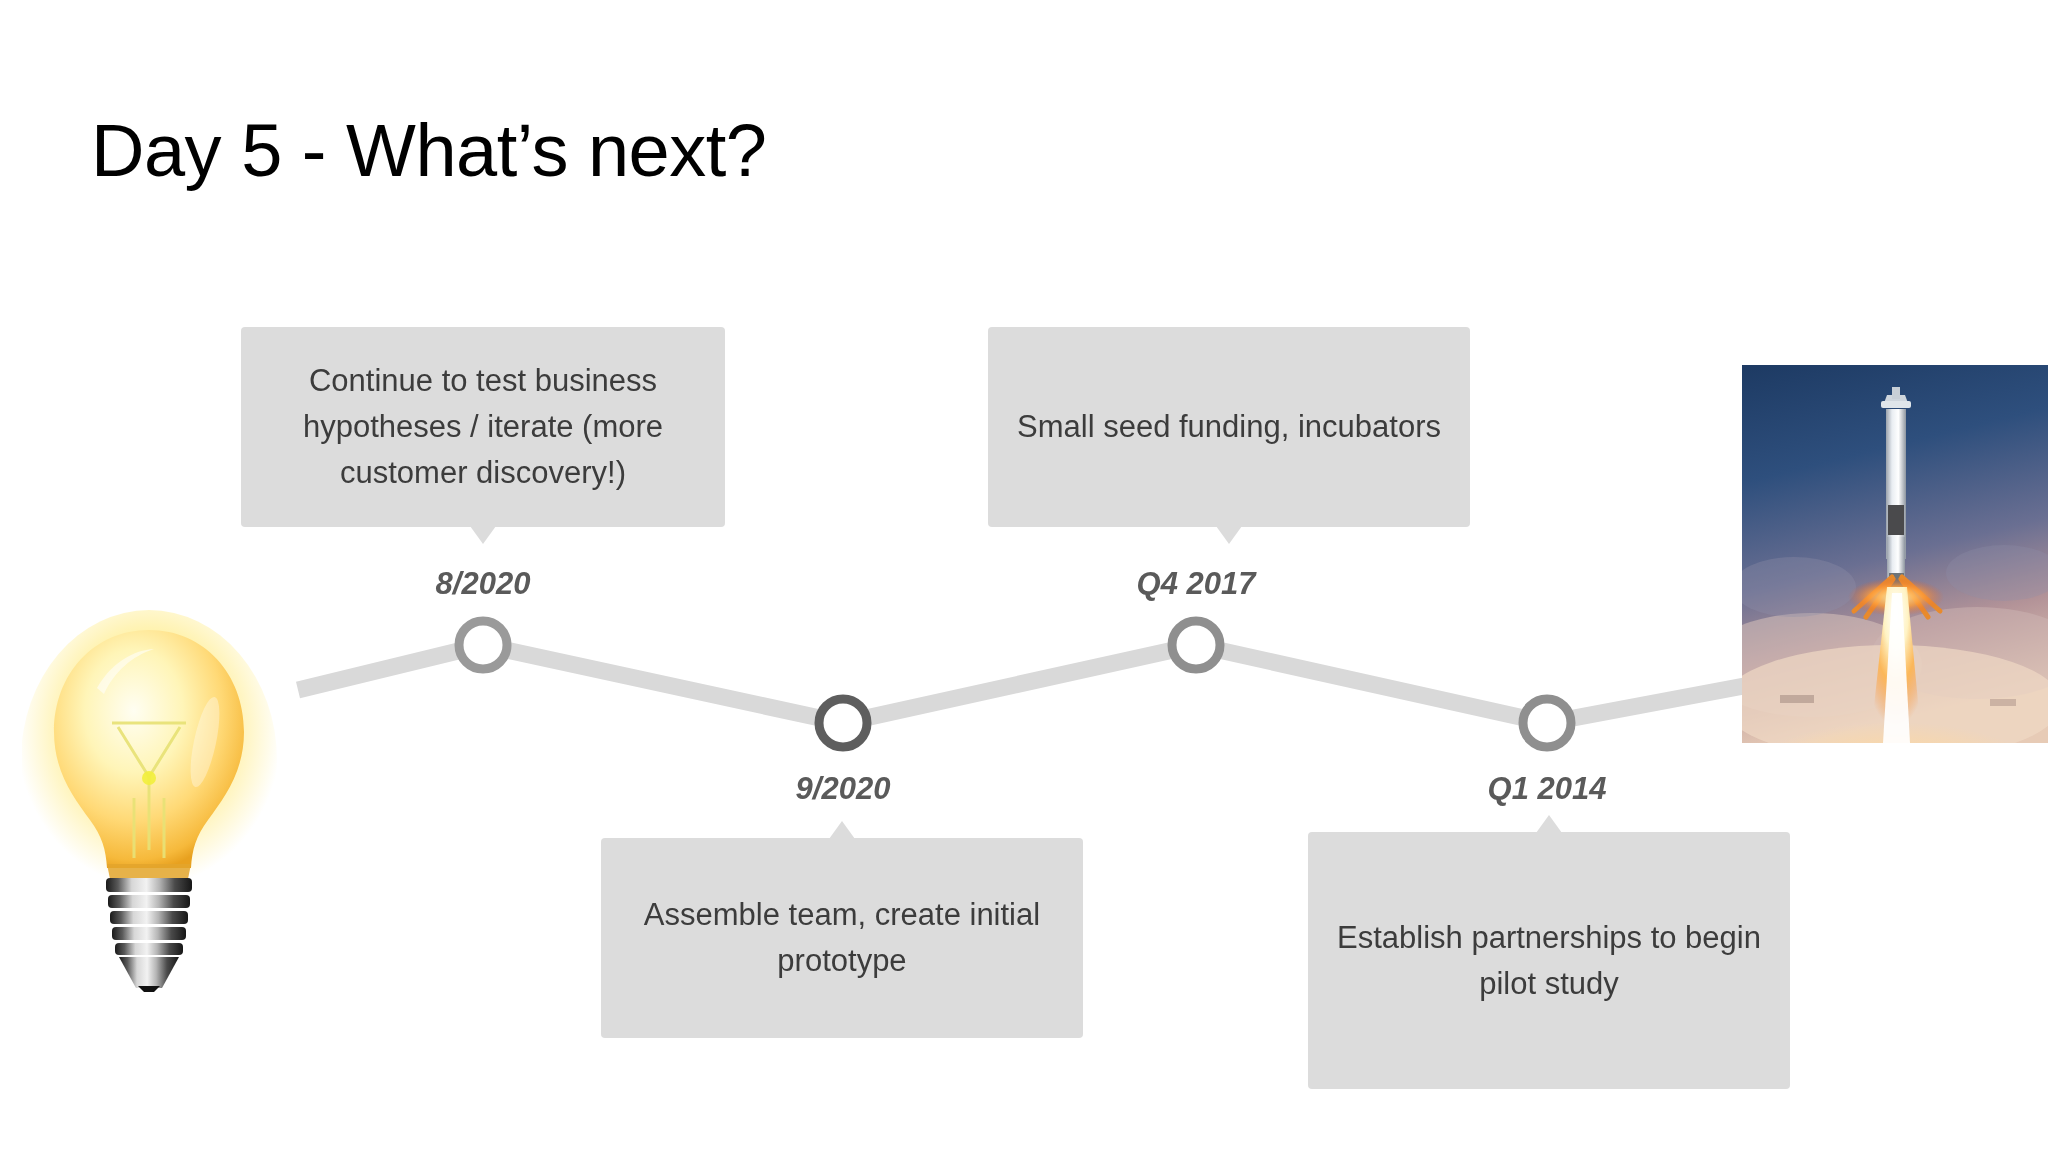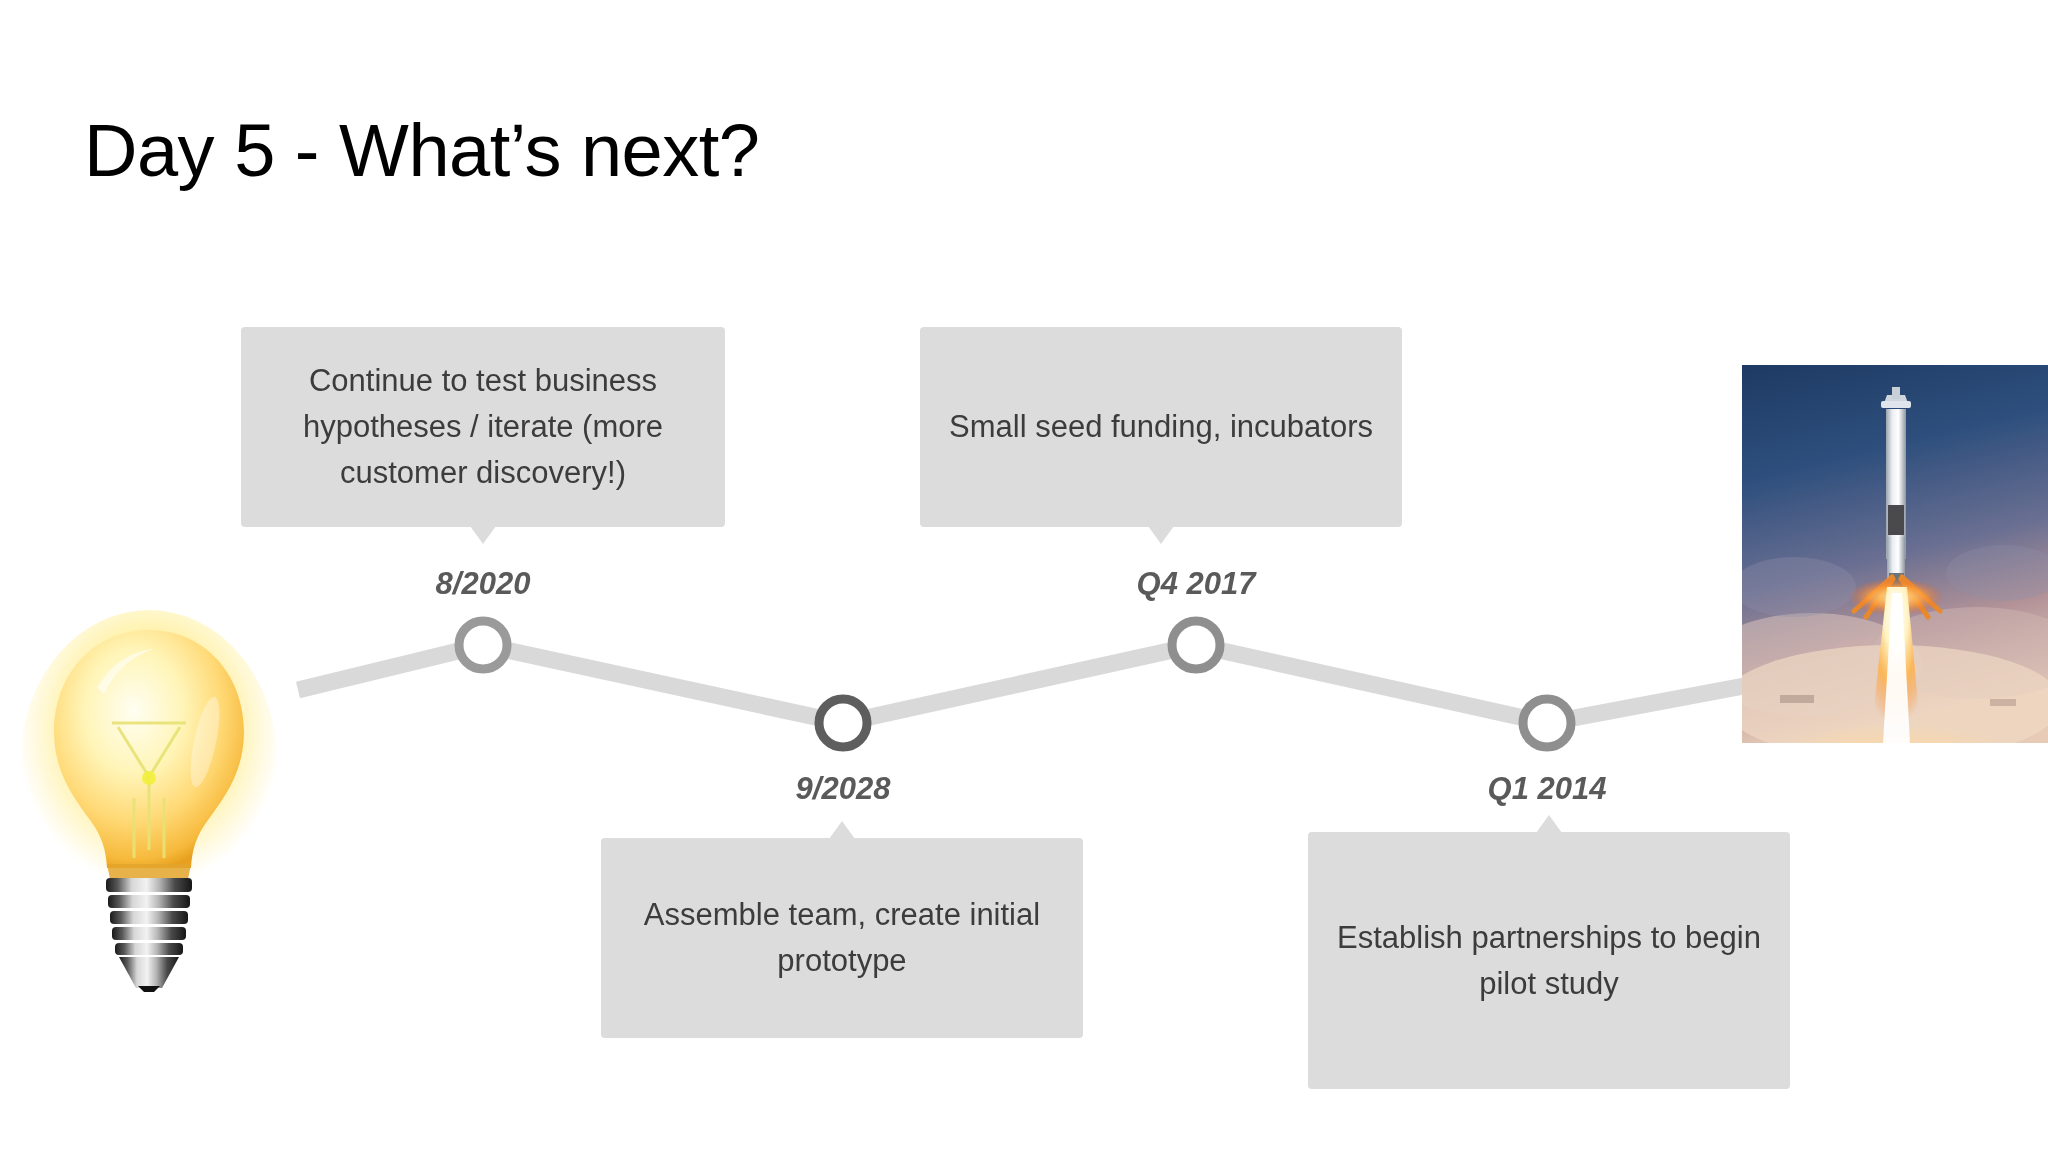--- a/index.html
+++ b/index.html
@@ -20,21 +20,21 @@
     left: 0; top: 0;
     width: 2048px;
     height: 1152px;
     background: #ffffff;
     overflow: hidden;
   }
 
   
   #slide-title {
     position: absolute;
-    left: 84px;
+    left: 91px;
     top: 112px;
     font-size: 74px;
     line-height: 1.05;
     color: #000000;
     font-weight: 400;
     letter-spacing: -0.5px;
     white-space: nowrap;
   }
 
   
@@ -80,21 +80,21 @@
   .callout.tail-down::after {
     bottom: -17px;
     border-top: 18px solid #dcdcdc;
   }
   .callout.tail-up::after {
     top: -17px;
     border-bottom: 18px solid #dcdcdc;
   }
 
   #callout-0 { left: 241px;  top: 327px;  width: 484px;  height: 200px; }
-  #callout-1 { left: 920px;  top: 327px;  width: 482px;  height: 200px; }
+  #callout-1 { left: 988px;  top: 327px;  width: 482px;  height: 200px; }
   #callout-2 { left: 601px;  top: 838px;  width: 482px;  height: 200px; }
   #callout-3 { left: 1308px; top: 832px;  width: 482px;  height: 257px; }
 
   
   .date-label {
     position: absolute;
     font-size: 31px;
     font-weight: bold;
     color: #5a5a5a;
     white-space: nowrap;
@@ -219,21 +219,21 @@
   <div class="callout tail-up" id="callout-2">
     <span class="callout-text">Assemble team, create initial prototype</span>
   </div>
 
   <div class="callout tail-up" id="callout-3">
     <span class="callout-text">Establish partnerships to begin pilot study</span>
   </div>
 
   <div class="date-label" id="date-0">8/2020</div>
   <div class="date-label" id="date-1">Q4 2017</div>
-  <div class="date-label" id="date-2">9/2028</div>
+  <div class="date-label" id="date-2">9/2020</div>
   <div class="date-label" id="date-3">Q1 2014</div>
 
   <div id="rocket-photo">
     <svg width="306" height="378" viewBox="0 0 306 378" xmlns="http://www.w3.org/2000/svg">
       <defs>
         <linearGradient id="sky" x1="0" y1="0" x2="0.2" y2="1">
           <stop offset="0%" stop-color="#1d3a63"></stop>
           <stop offset="30%" stop-color="#2e4f7d"></stop>
           <stop offset="58%" stop-color="#6a6f92"></stop>
           <stop offset="78%" stop-color="#b39398"></stop>

